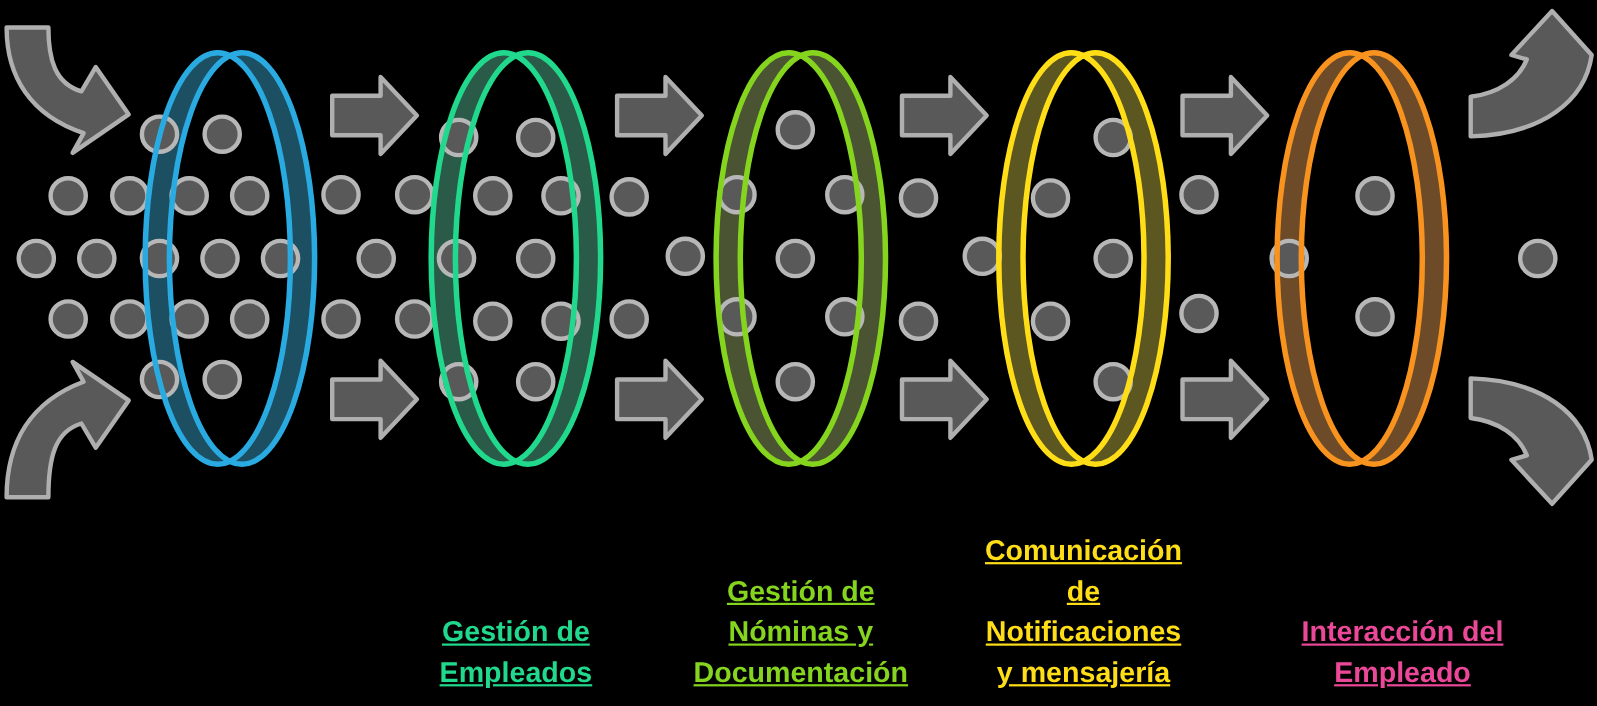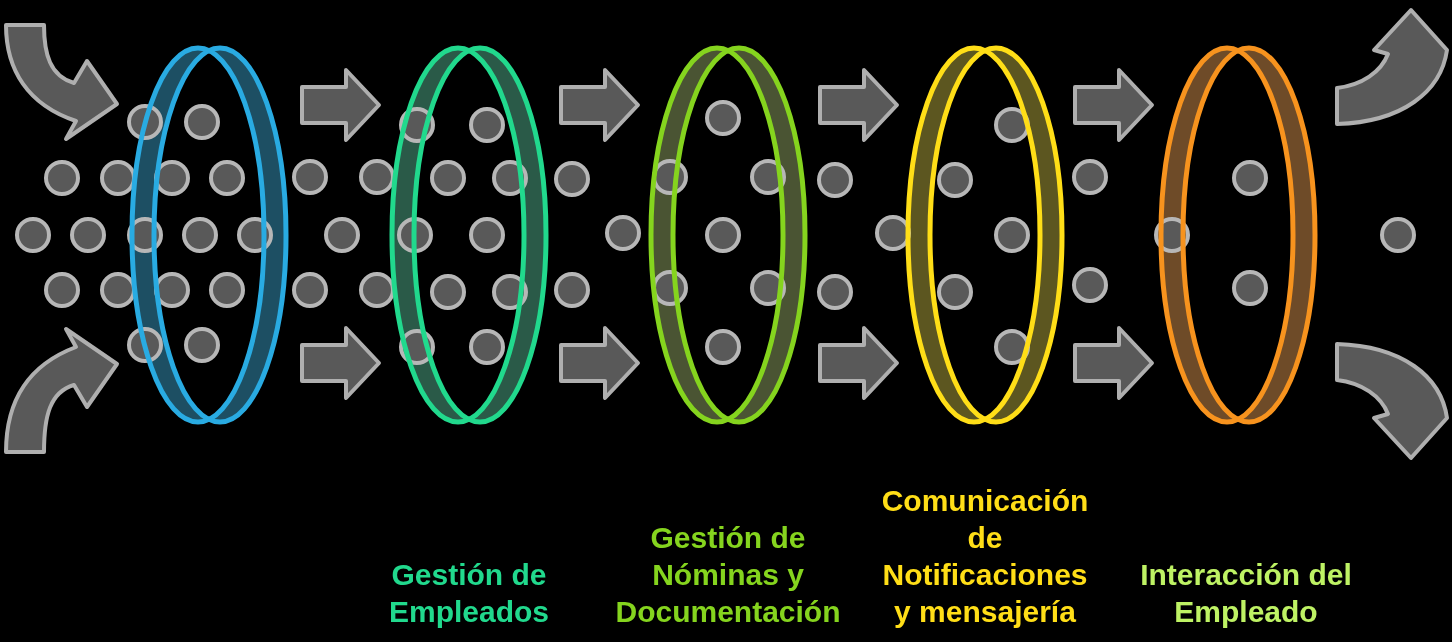--- a/index.html
+++ b/index.html
@@ -10,23 +10,24 @@
     overflow:hidden;
     font-family:"Liberation Sans",sans-serif;
   }
   .canvas svg{position:absolute;left:0;top:0;display:block;}
   .stage-label{
     position:absolute;
     bottom:12px;
     width:300px;
     text-align:center;
     font-weight:bold;
-    font-size:30px;
+    font-size:26px;
     line-height:37px;
     white-space:pre-line;
+    text-decoration:underline;
   }
 </style>
 </head>
 <body>
 
 <div class="canvas">
 
   <svg id="diagram-svg" width="1452" height="642" viewBox="0 0 1452 642">
 
     <path class="corner-arrow" d="M 6 25 C 6 70 28 105 76 121 L 66 139 L 117 104 L 87 61 L 74 83 C 50 76 44 54 44 25 Z" fill="#595959" stroke="#AFAFAF" stroke-width="4" stroke-linejoin="round"></path>
@@ -125,15 +126,15 @@
 
   <div class="stage-label" style="left: 319px; color: rgb(33, 217, 141);">Gestión de
 Empleados</div>
   <div class="stage-label" style="left: 578px; color: rgb(133, 212, 30);">Gestión de
 Nóminas y
 Documentación</div>
   <div class="stage-label" style="left: 835px; color: rgb(255, 222, 23);">Comunicación
 de
 Notificaciones
 y mensajería</div>
-  <div class="stage-label" style="left: 1096px; color: #bef264;">Interacción del
+  <div class="stage-label" style="left: 1125px; color: #ec4899;">Interacción del
 Empleado</div>
 </div>
 
 </body></html>

